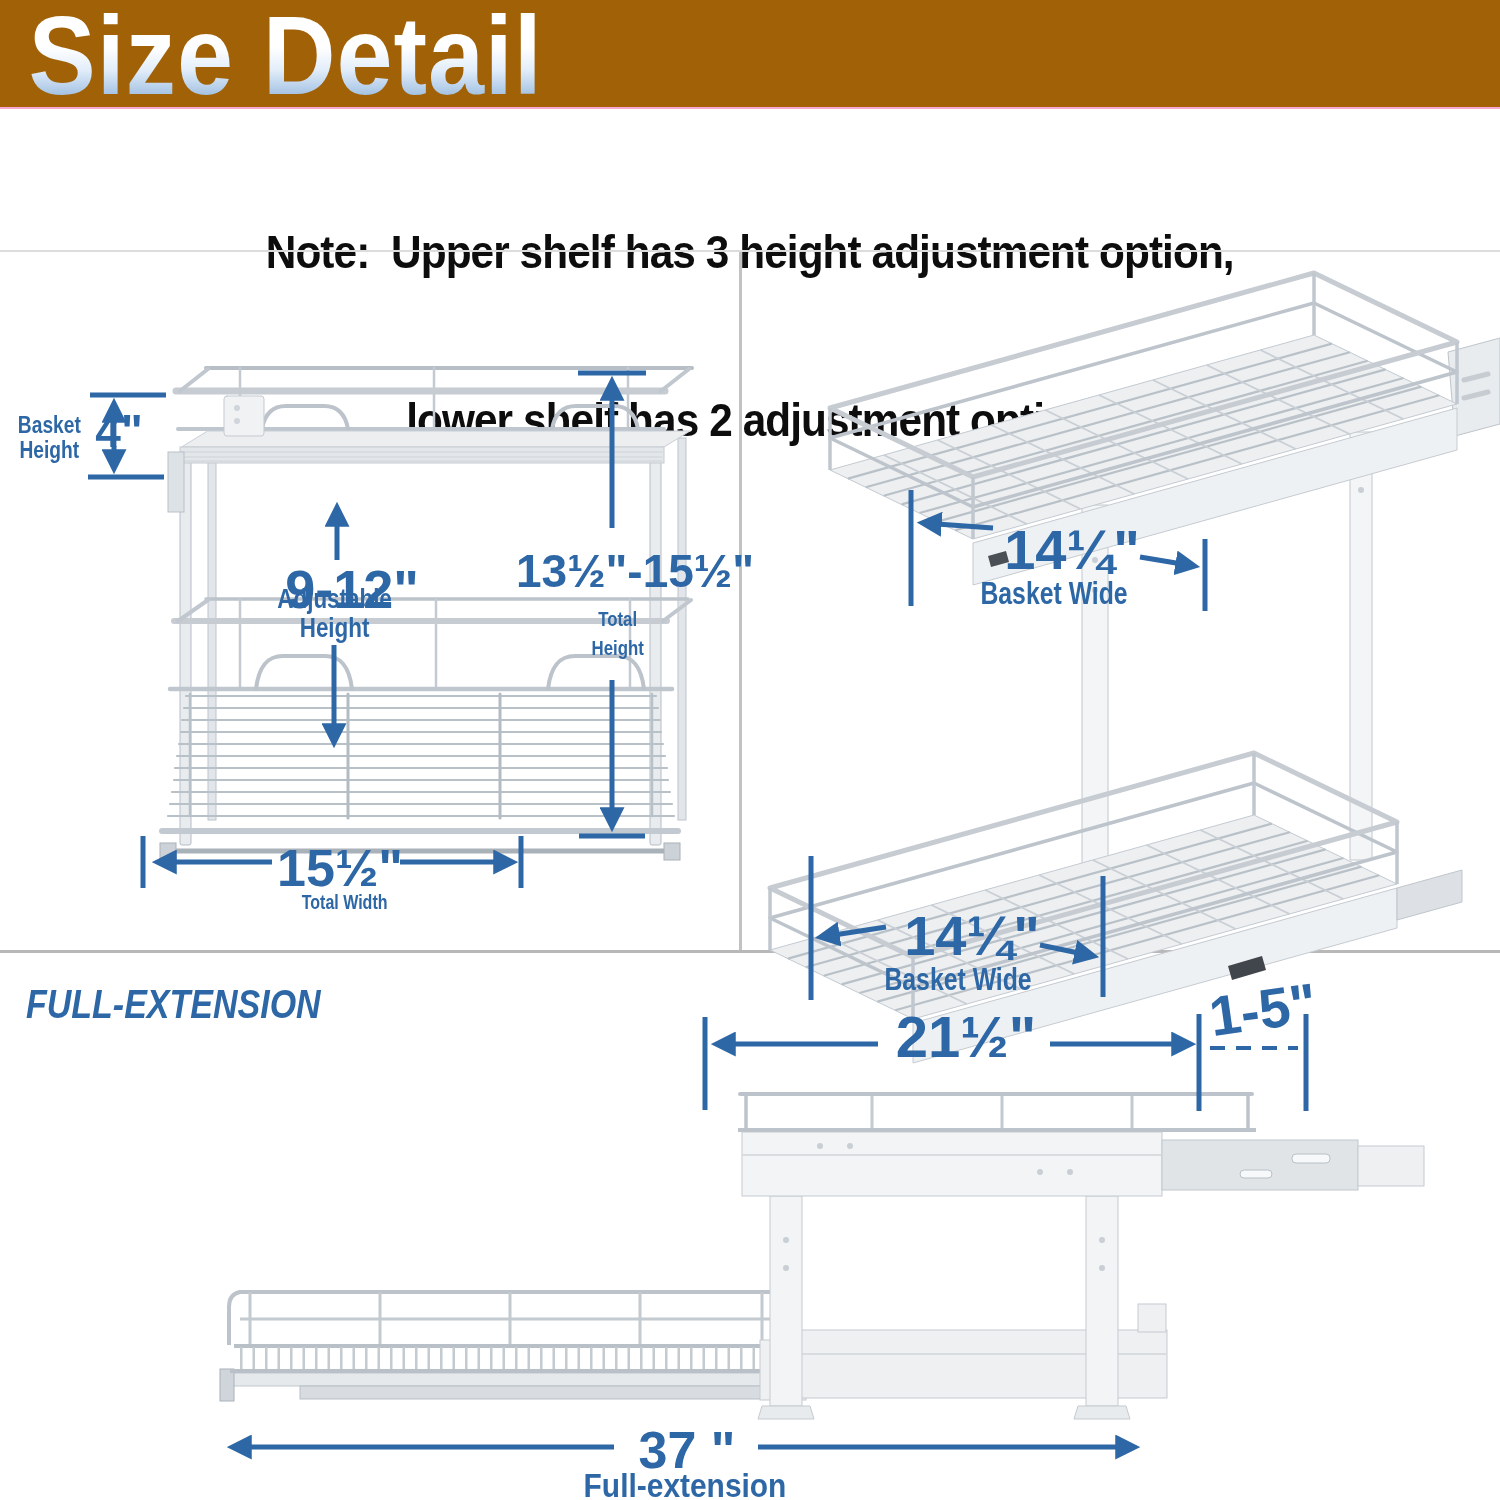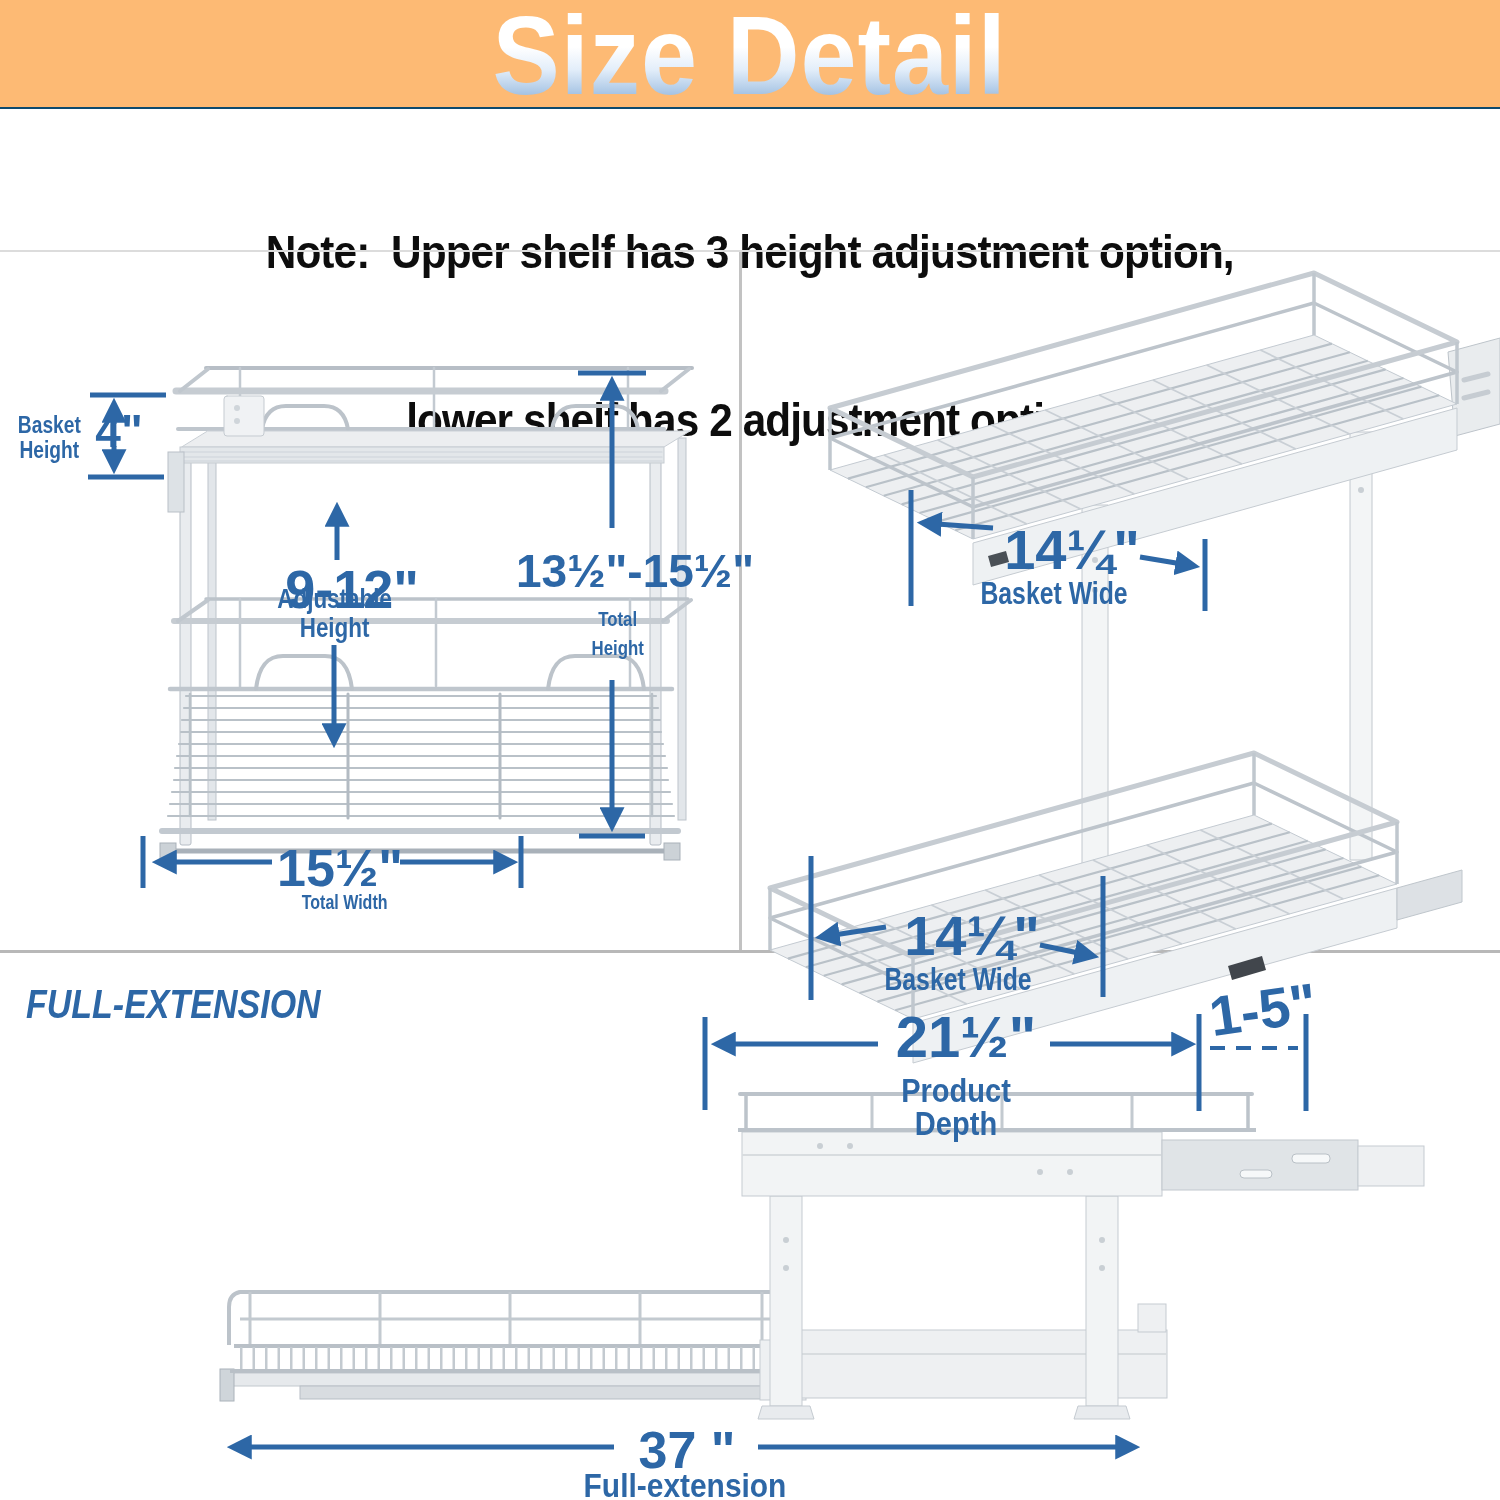--- a/index.html
+++ b/index.html
@@ -1,20 +1,20 @@
 <!DOCTYPE html>
 <html><head>
 <meta charset="utf-8">
 <style>
   html,body{margin:0;padding:0;background:#ffffff;}
   .page{position:relative;width:1500px;height:1500px;background:#ffffff;overflow:hidden;
         font-family:"Liberation Sans",sans-serif;}
   
-  .banner{position:absolute;left:0;top:0;width:1500px;height:107px;background:#fdba74;
-          border-bottom:2px solid #0c4a6e;text-align:center;}
+  .banner{position:absolute;left:0;top:0;width:1500px;height:107px;background:#a16207;
+          border-bottom:2px solid #f9a8d4;}
   .banner h1{margin:0;line-height:112px;font-size:112px;font-weight:bold;letter-spacing:1px;}
   .banner h1 span{display:inline-block;transform:scaleX(0.9);
       background:linear-gradient(180deg,#ffffff 0%,#ffffff 42%,#e3eefa 62%,#b2cce8 80%,#7fa9d4 97%);
       -webkit-background-clip:text;background-clip:text;color:transparent;}
   
   .note{position:absolute;left:0;top:112px;width:1500px;text-align:center;color:#0d0d0d;
         font-weight:bold;font-size:47px;line-height:56px;white-space:pre;}
   .note .nline{display:block;}
   .note .nline span{display:inline-block;transform:scaleX(0.9);letter-spacing:-1px;}
   
@@ -258,21 +258,20 @@
   <div class="lbl" style="left:954px;top:578px;width:200px;font-size:31px;"><span class="sq">Basket Wide</span></div>
 
   <div class="lbl" style="left:897px;top:908px;width:150px;font-size:56px;">14¼"</div>
 
   <div class="lbl" style="left:858px;top:964px;width:200px;font-size:31px;"><span class="sq">Basket Wide</span></div>
 
   <div class="lbl it" style="left:26px;top:984px;width:360px;font-size:40px;text-align:left;"><span class="sq88" style="transform-origin:left top;transform:scaleX(0.85);">FULL-EXTENSION</span></div>
 
   <div class="lbl" style="left:891px;top:1008px;width:150px;font-size:58px;">21½"</div>
 
-  <div class="lbl" style="left:856px;top:1074px;width:200px;font-size:33px;"><span class="sq88">Product Depth</span></div>
 
   <div class="lbl" style="left:1198px;top:982px;width:130px;font-size:56px;transform:rotate(-8deg);">1-5"</div>
 
   <div class="lbl" style="left:627px;top:1424px;width:120px;font-size:52px;">37 "</div>
 
   <div class="lbl" style="left:535px;top:1468px;width:300px;font-size:34px;"><span class="sq88">Full-extension Depth</span></div>
 
 </div>
 
 </body></html>

